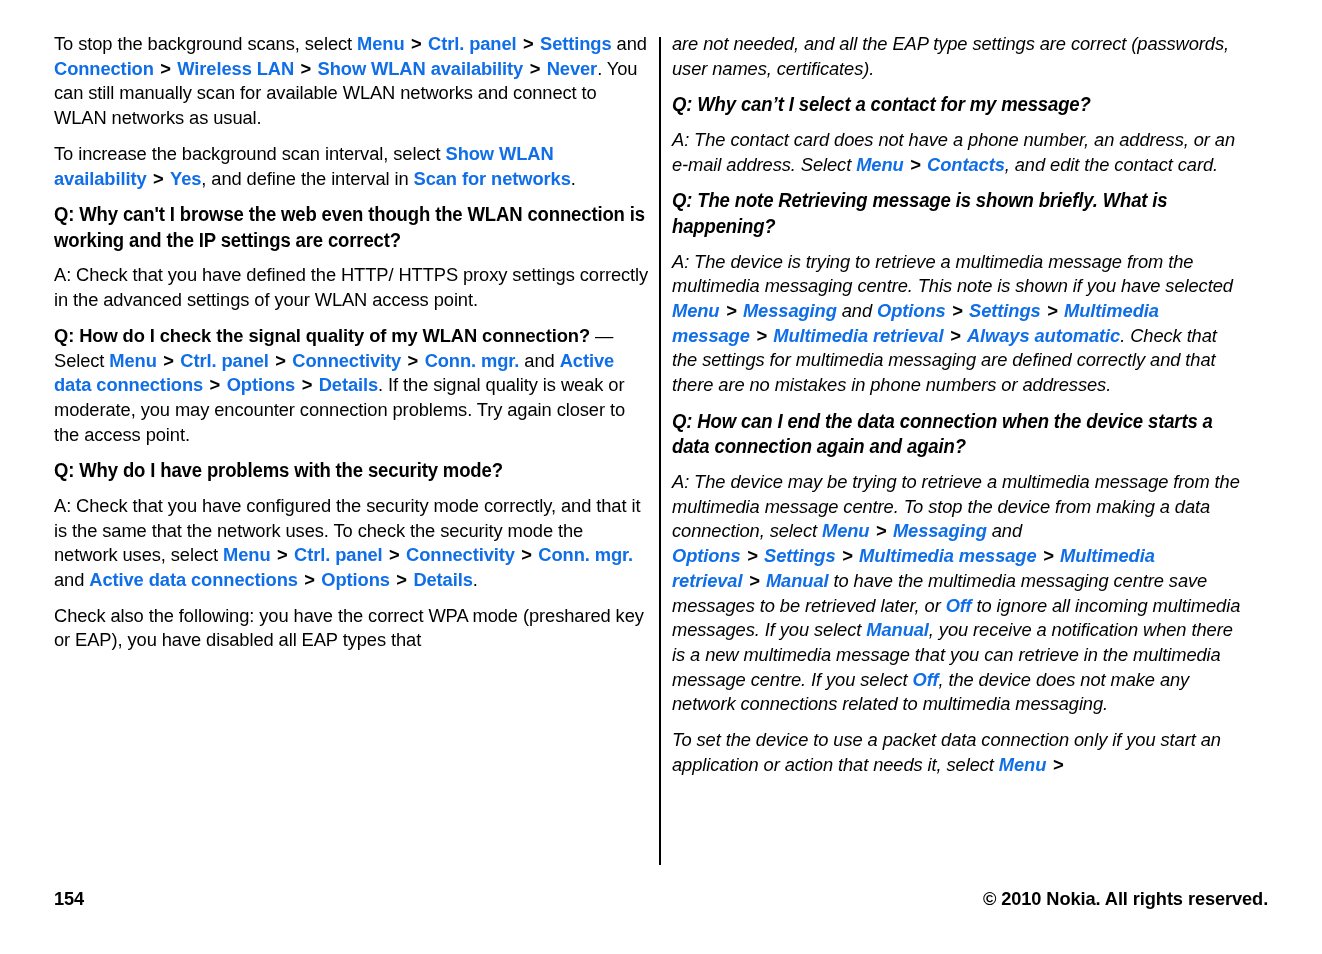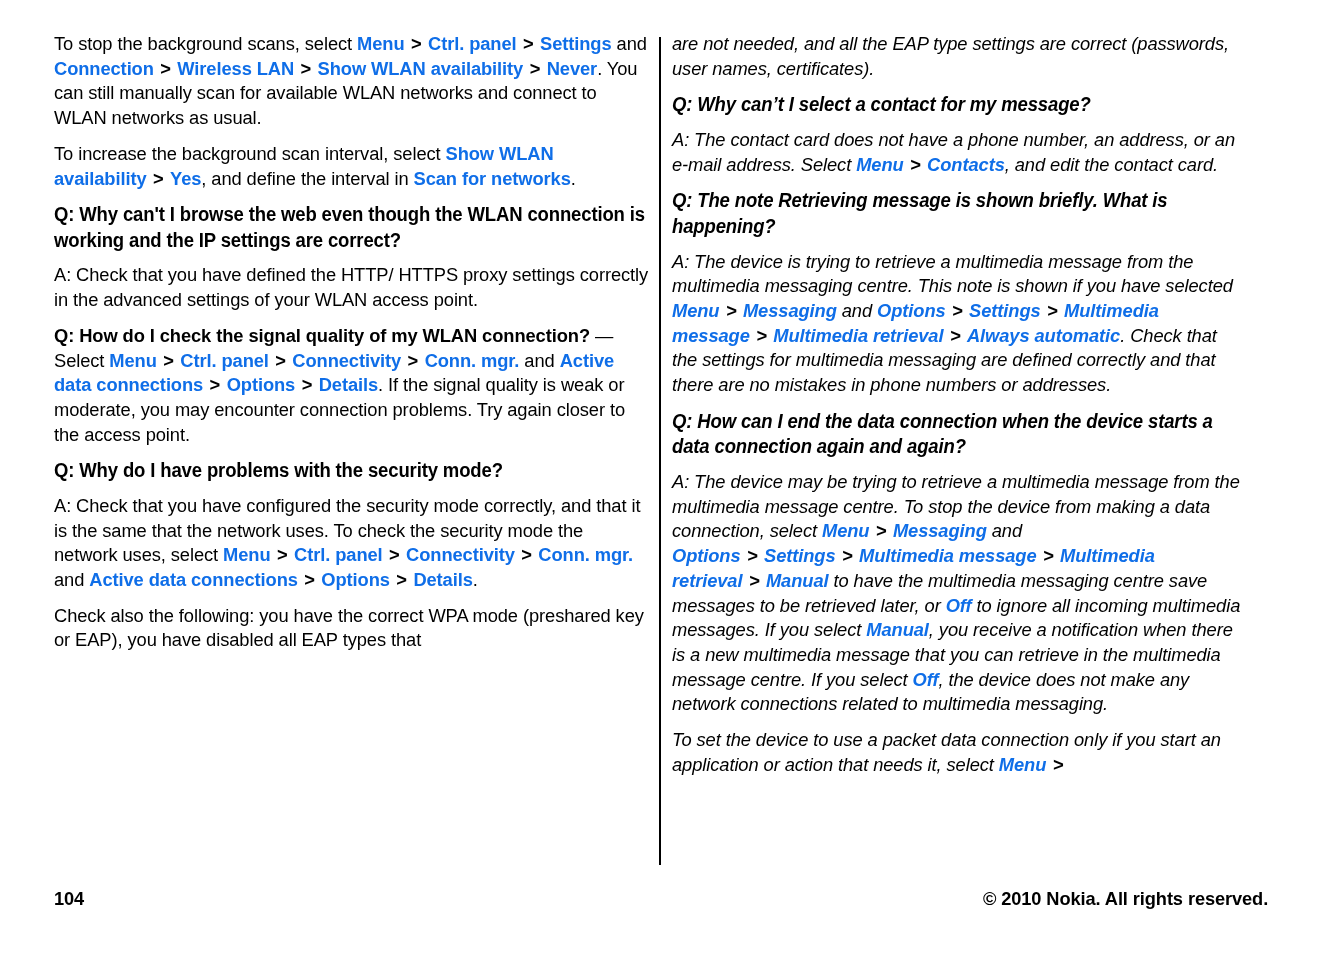--- a/index.html
+++ b/index.html
@@ -134,17 +134,17 @@
         <p class="para">A: The contact card does not have a phone number, an address, or an e-mail address. Select <span class="lnk">Menu</span>&nbsp;<span class="gt">&gt;</span>&nbsp;<span class="lnk">Contacts</span>, and edit the contact card.</p>
         <h3 class="qhead">Q: The note Retrieving message is shown briefly. What is happening?</h3>
         <p class="para">A: The device is trying to retrieve a multimedia message from the multimedia messaging centre. This note is shown if you have selected <span class="lnk">Menu</span>&nbsp;<span class="gt">&gt;</span>&nbsp;<span class="lnk">Messaging</span> and <span class="lnk">Options</span>&nbsp;<span class="gt">&gt;</span>&nbsp;<span class="lnk">Settings</span>&nbsp;<span class="gt">&gt;</span>&nbsp;<span class="lnk">Multimedia message</span>&nbsp;<span class="gt">&gt;</span>&nbsp;<span class="lnk">Multimedia retrieval</span>&nbsp;<span class="gt">&gt;</span>&nbsp;<span class="lnk">Always automatic</span>. Check that the settings for multimedia messaging are defined correctly and that there are no mistakes in phone numbers or addresses.</p>
         <h3 class="qhead">Q: How can I end the data connection when the device starts a data connection again and again?</h3>
         <p class="para">A: The device may be trying to retrieve a multimedia message from the multimedia message centre. To stop the device from making a data connection, select <span class="lnk">Menu</span>&nbsp;<span class="gt">&gt;</span>&nbsp;<span class="lnk">Messaging</span> and <span class="lnk">Options</span>&nbsp;<span class="gt">&gt;</span>&nbsp;<span class="lnk">Settings</span>&nbsp;<span class="gt">&gt;</span>&nbsp;<span class="lnk">Multimedia message</span>&nbsp;<span class="gt">&gt;</span>&nbsp;<span class="lnk">Multimedia retrieval</span>&nbsp;<span class="gt">&gt;</span>&nbsp;<span class="lnk">Manual</span> to have the multimedia messaging centre save messages to be retrieved later, or <span class="lnk">Off</span> to ignore all incoming multimedia messages. If you select <span class="lnk">Manual</span>, you receive a notification when there is a new multimedia message that you can retrieve in the multimedia message centre. If you select <span class="lnk">Off</span>, the device does not make any network connections related to multimedia messaging.</p>
         <p class="para">To set the device to use a packet data connection only if you start an application or action that needs it, select <span class="lnk">Menu</span>&nbsp;<span class="gt">&gt;</span>&nbsp;</p>
       </div>
   </div>
 
   <div class="footer">
-    <div class="pagenum">104</div>
+    <div class="pagenum">154</div>
     <div class="copyright">© 2010 Nokia. All rights reserved.</div>
   </div>
 
 </div>
 
 </body></html>

